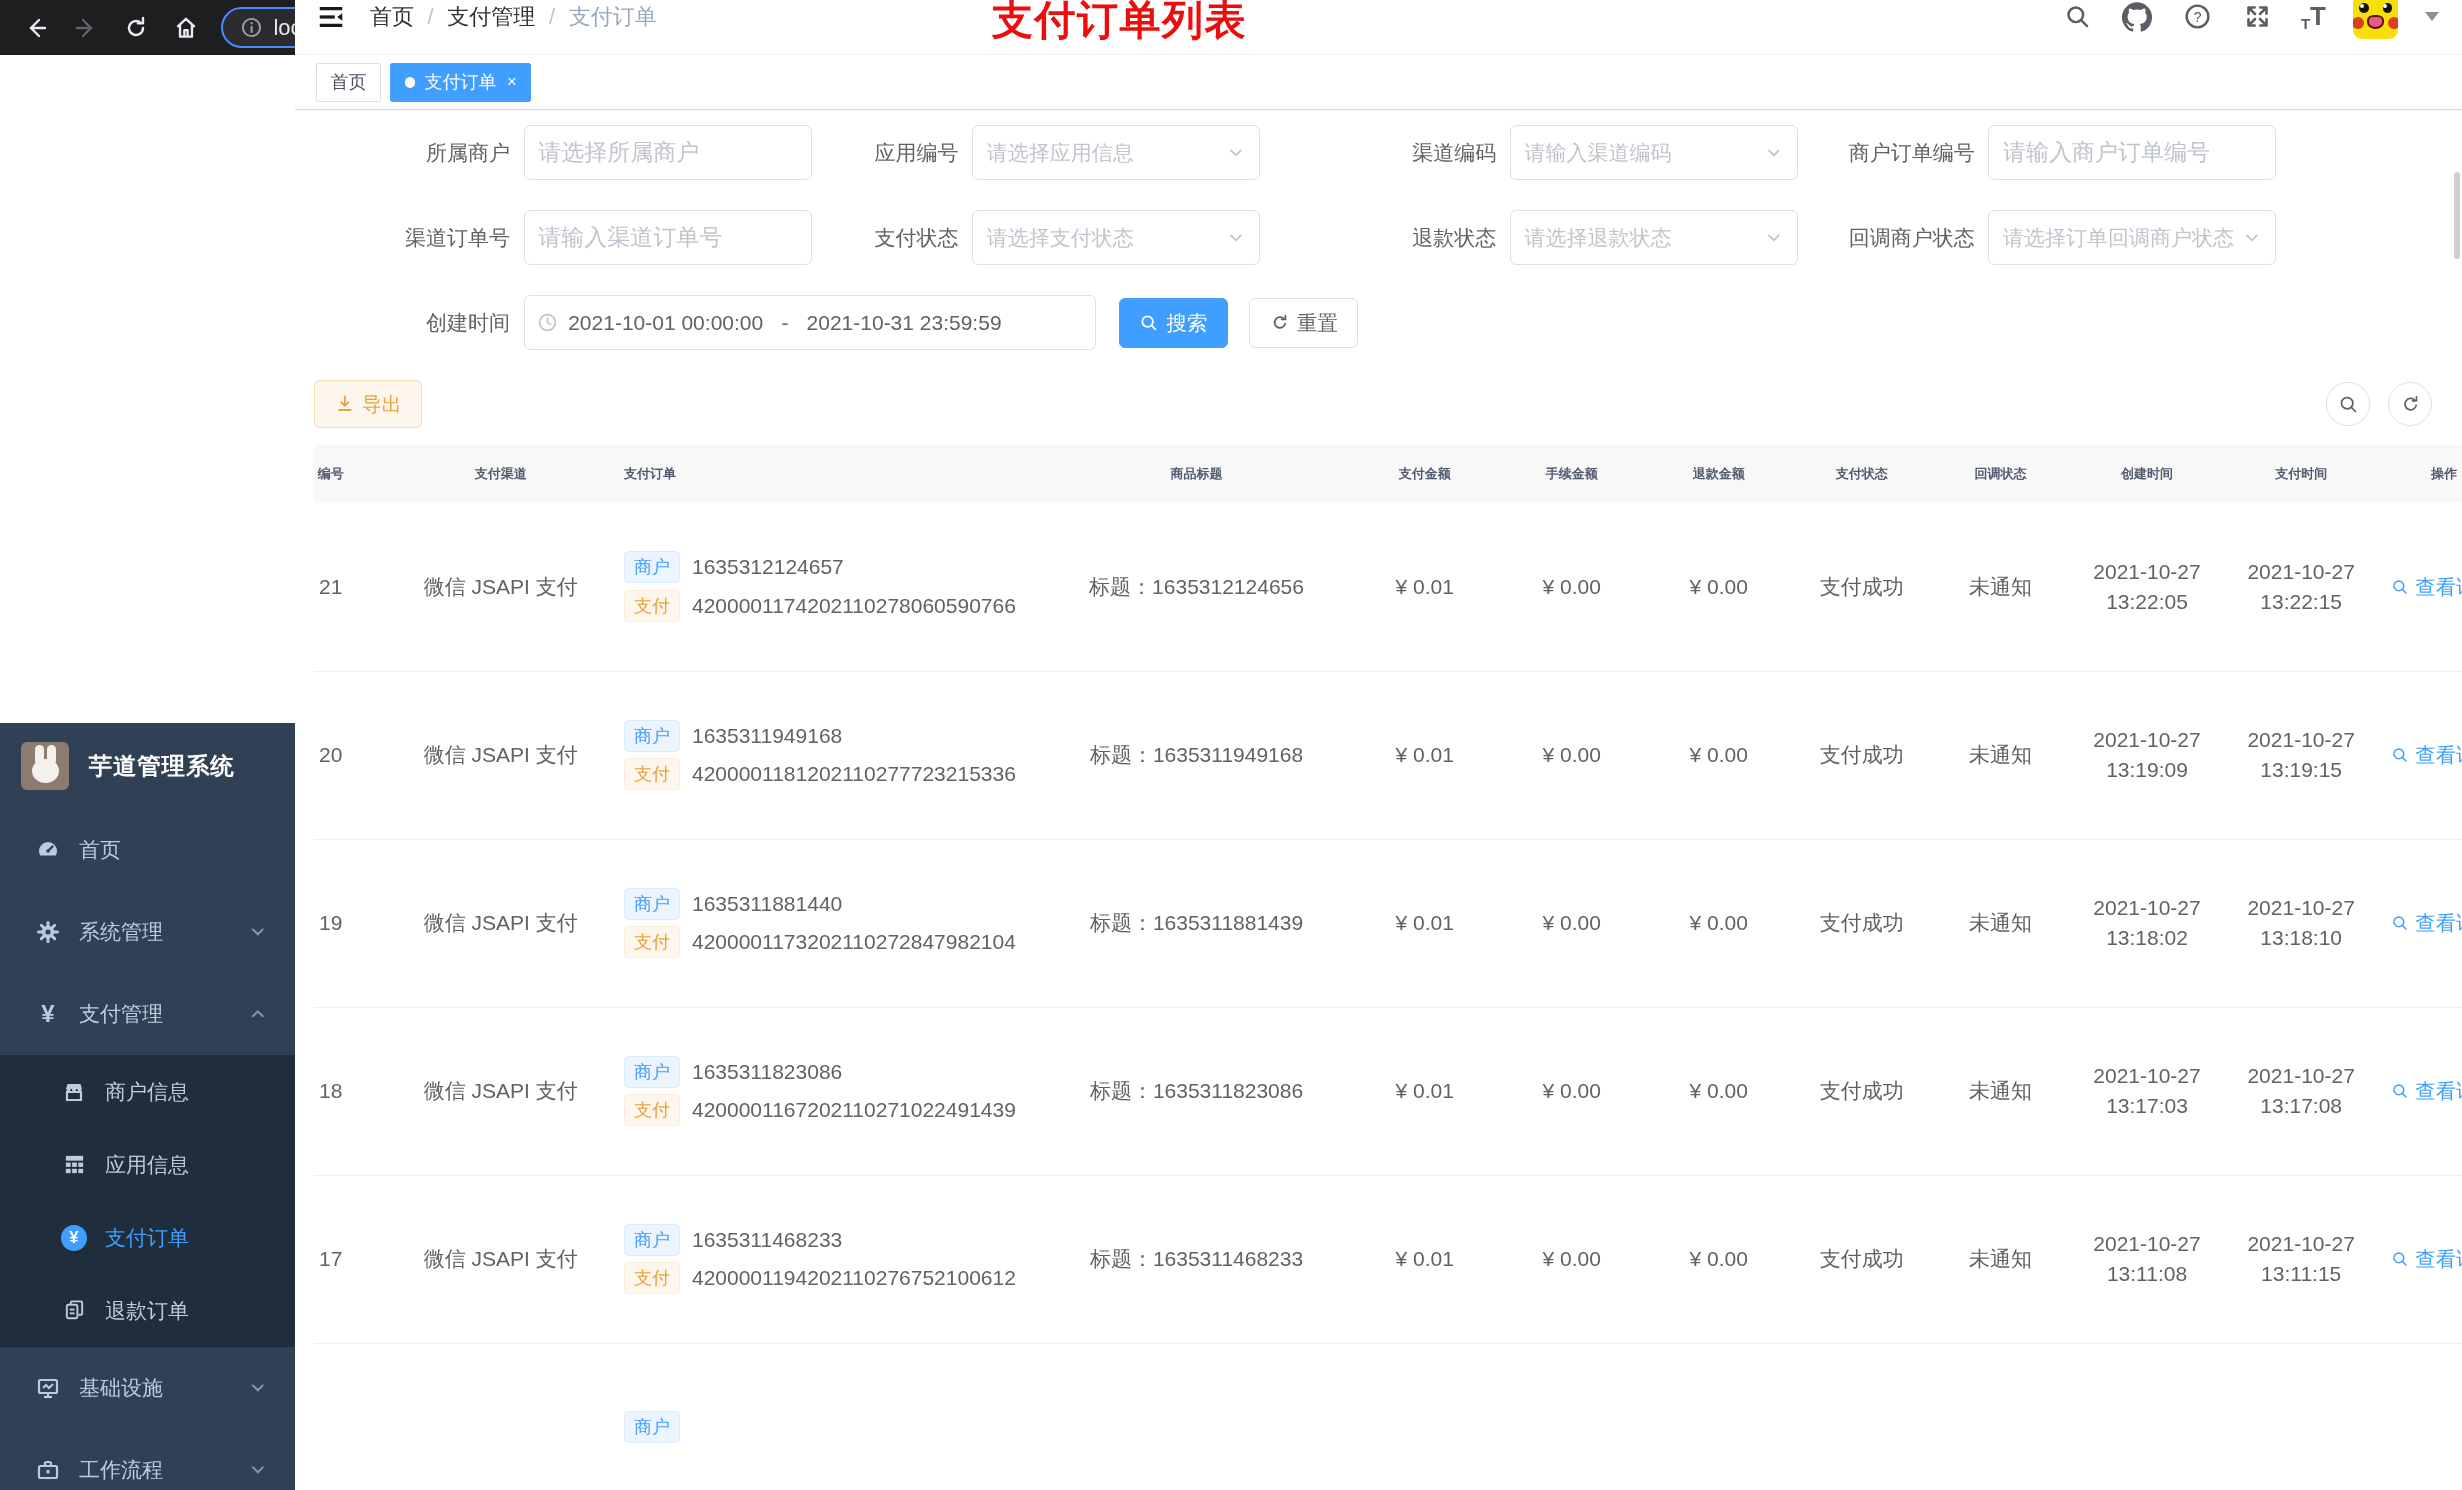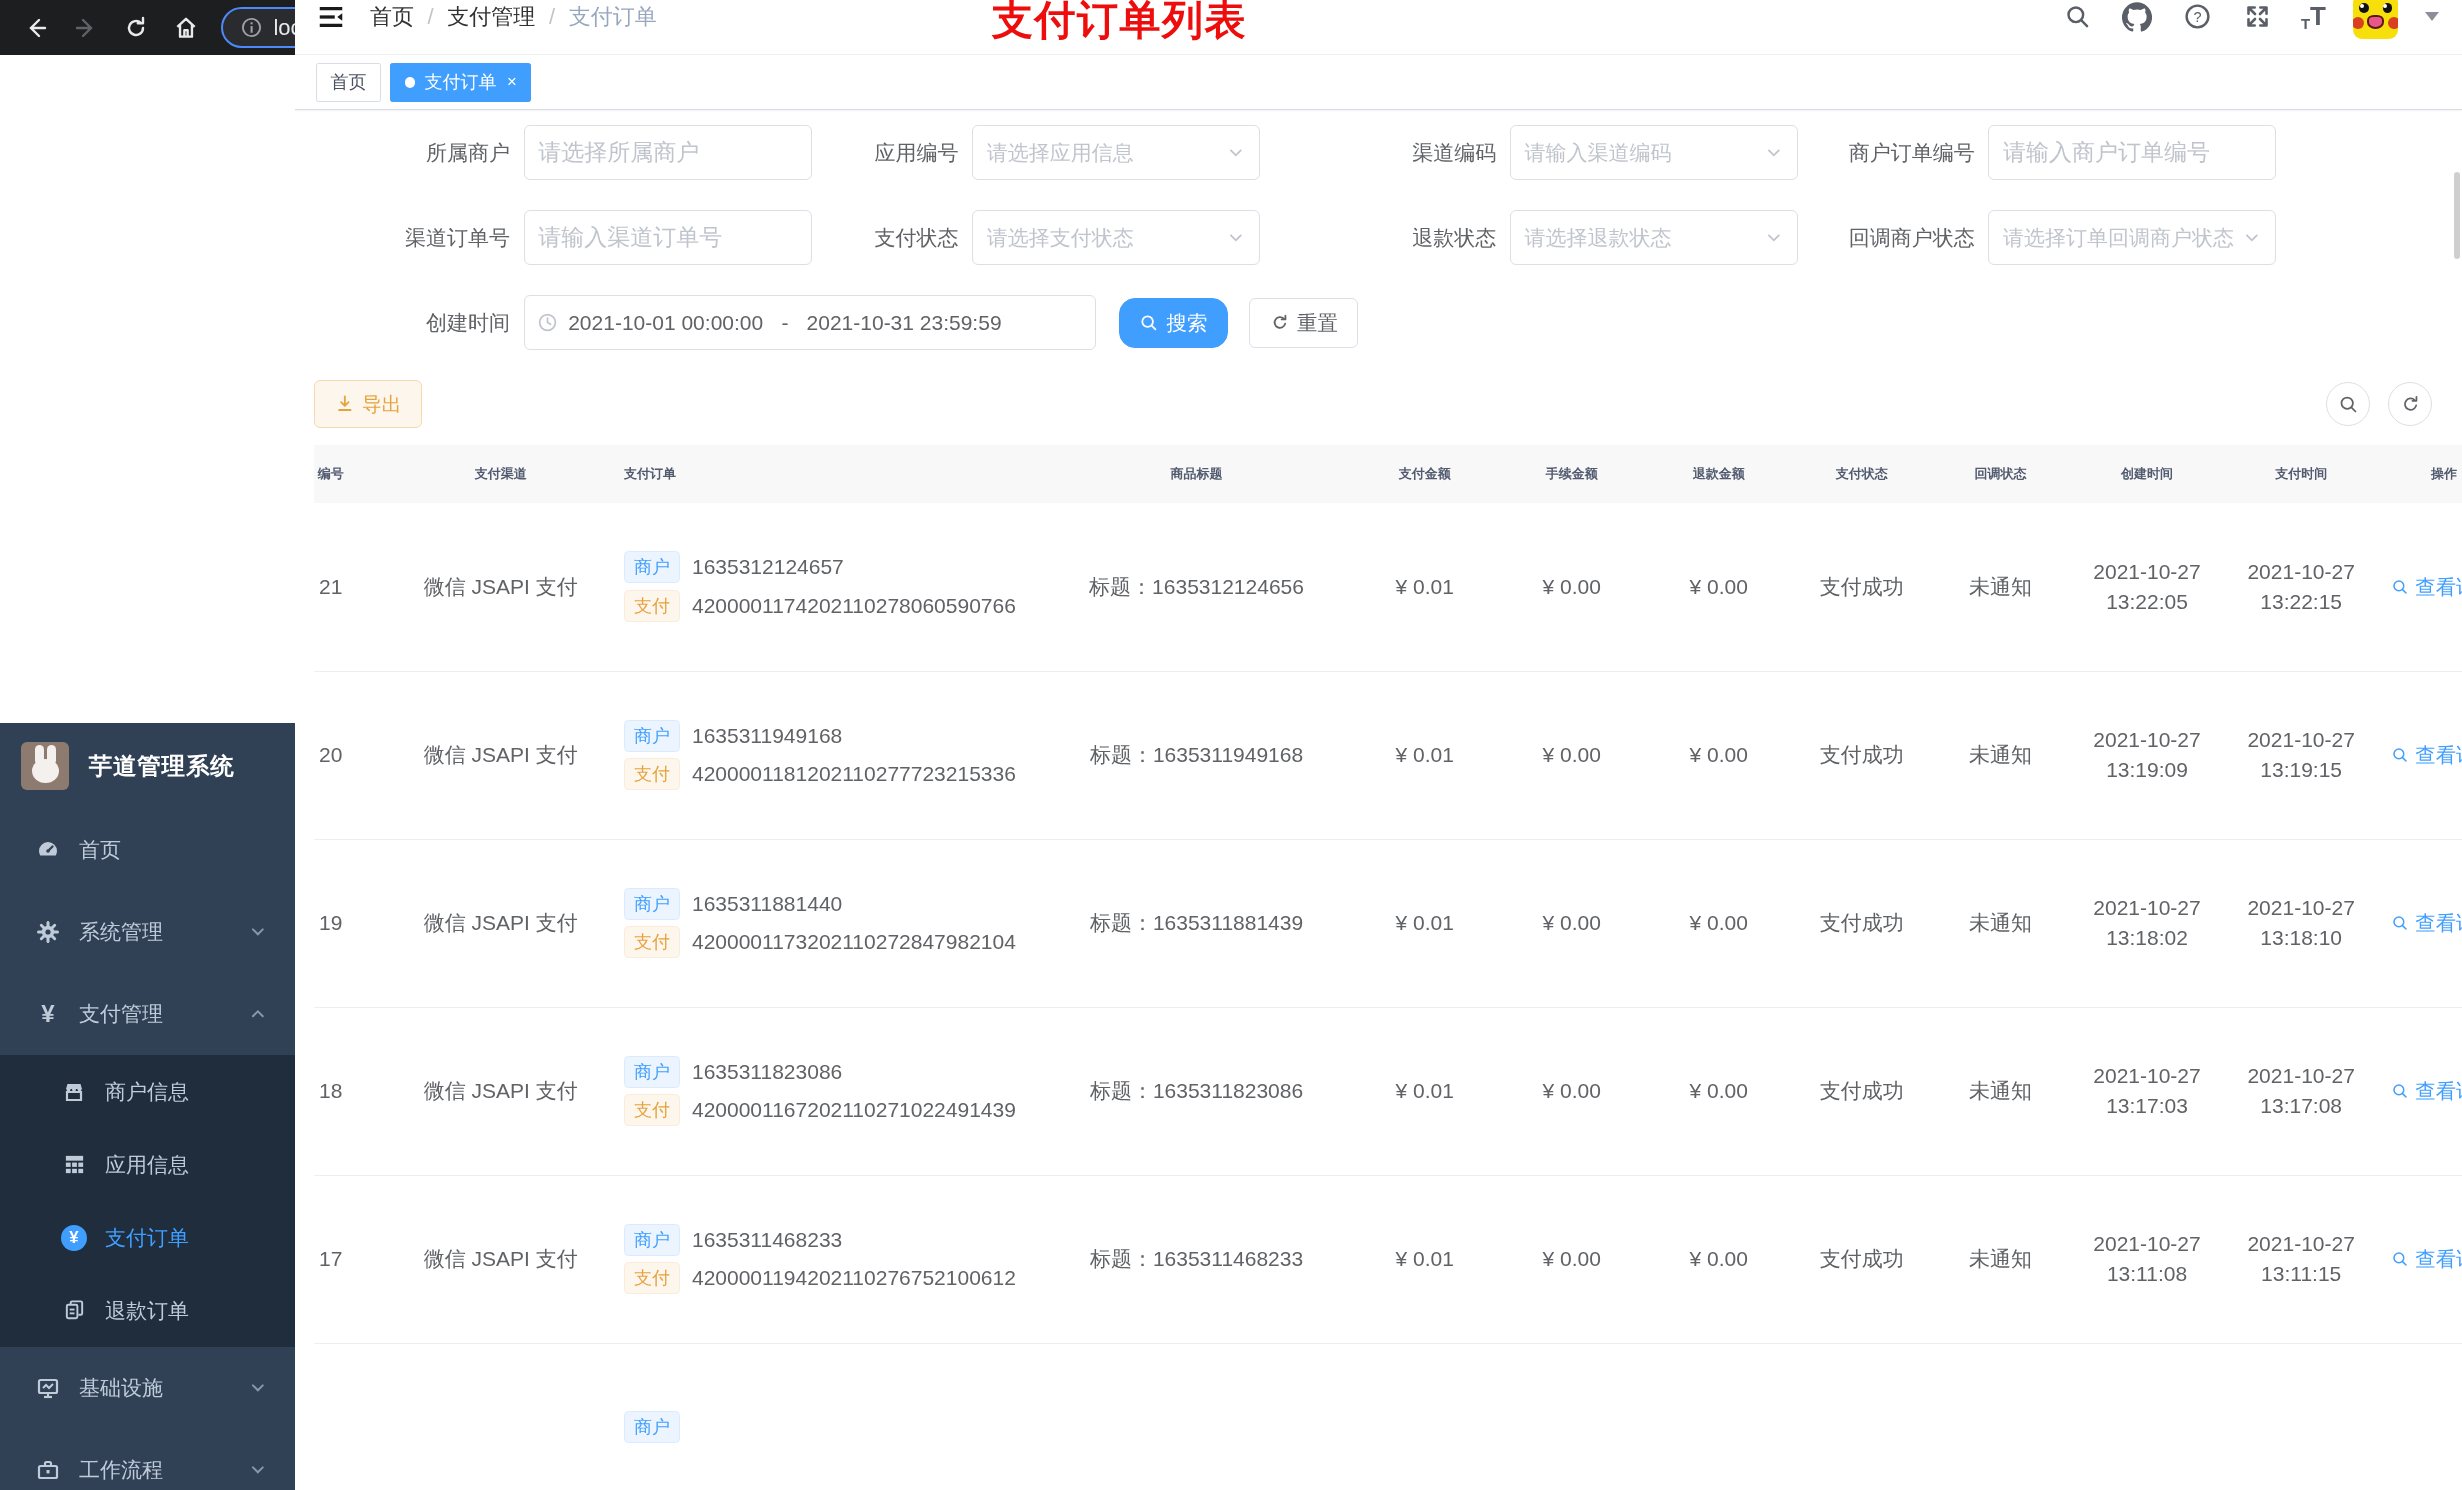--- a/index.html
+++ b/index.html
@@ -94,21 +94,21 @@
     align-items:center; padding:0 13.6px; background:#fff; flex:none; }
   .f-field input { border:none; outline:none; width:100%; font-size:23px; color:#606266; background:transparent;
     font-family:"Liberation Sans","DejaVu Sans",sans-serif; }
   .f-field input::placeholder { color:#c0c4cc; }
   .select-ph { flex:1; font-size:21px; color:#c0c4cc; white-space:nowrap; overflow:hidden; }
   .chev { flex:none; margin-left:4.5px; }
   .date-box { width:572px; height:55px; border:0.8px solid #dcdfe6; border-radius:6px; margin-left:10.6px; display:flex;
     align-items:center; padding:0 12px; gap:10.6px; font-size:21px; color:#606266; flex:none; white-space:nowrap; overflow:hidden; }
   .btn { height:50px; border-radius:6px; font-size:20.4px; display:inline-flex; align-items:center; justify-content:center;
     gap:7.6px; cursor:pointer; border:0.8px solid #dcdfe6; background:#fff; color:#606266; padding:0 19.7px; flex:none; }
-  .btn.primary { background:#409eff; border-color:#409eff; color:#fff;border-radius:16px; }
+  .btn.primary { background:#409eff; border-color:#409eff; color:#fff; }
   .btn.search-btn { margin-left:23px; }
   .btn.reset-btn { margin-left:21px; }
 
   
   .tool-row { display:flex; align-items:center; margin:4.5px 30px 16.7px 0; }
   .btn.warn-plain { background:#fdf6ec; border-color:#f5dab1; color:#e6a23c; height:48px; font-size:19.7px; }
   .circle-btns { margin-left:auto; display:flex; gap:18px; }
   .c-btn { width:44px; height:44px; border-radius:50%; border:0.8px solid #dcdfe6; background:#fff; display:flex;
     align-items:center; justify-content:center; color:#606266; }
 

